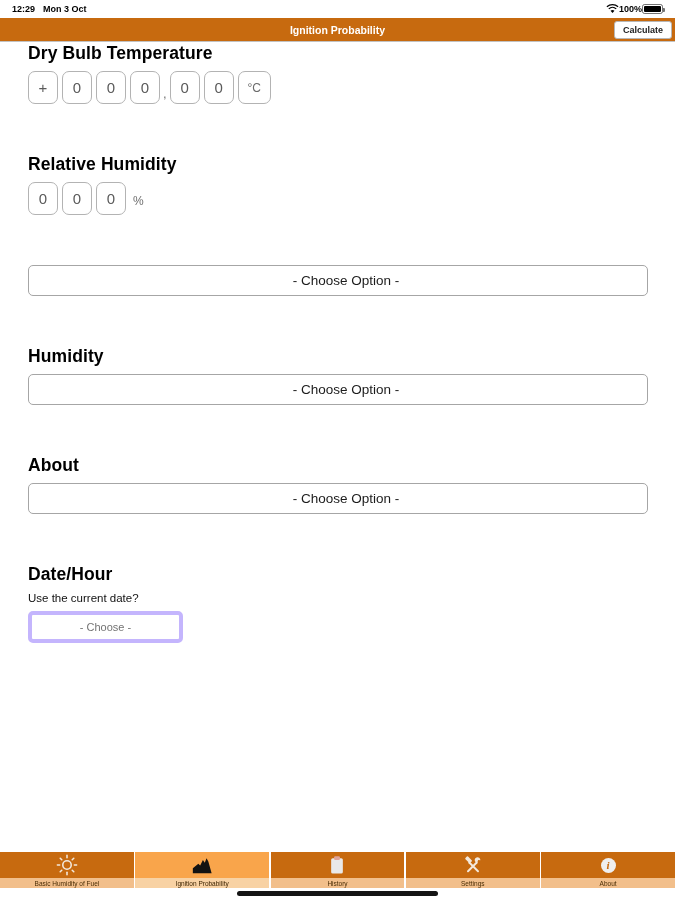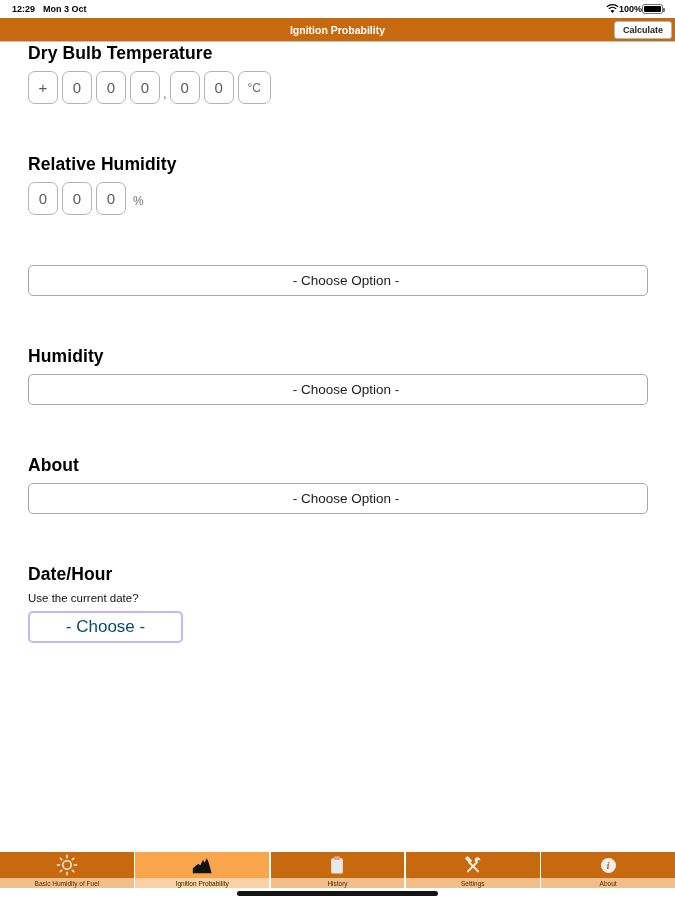--- a/index.html
+++ b/index.html
@@ -65,23 +65,23 @@
     width:100%; height:31px; background:#fff;
     border:1px solid #a6a6a6; border-radius:5px;
     display:flex; align-items:center; justify-content:center;
     font-size:13.5px; color:#1c1c1c; cursor:pointer;
     font-family:"Liberation Sans", sans-serif;
     padding-left:16px;
   }
   .date-question { font-size:11.5px; font-weight:normal; color:#111; margin:2px 0 7px 0; }
   .choose-small {
     width:155px; height:32px; background:#fff;
-    border:2px solid #c4b5fd; border-radius:5px;
-    display:flex; align-items:center; justify-content:center;
-    font-size:17px; color:#0c4a6e; cursor:pointer;
+    border:4px solid #c4b5fd; border-radius:5px;
+    display:flex; align-items:center; justify-content:center;
+    font-size:11px; color:#737373; cursor:pointer;
     font-family:"Liberation Sans", sans-serif;
   }
 
   
   .tab-bar {
     position:absolute; left:0; right:0; top:852px; height:36px;
     display:flex; background:#fff; gap:1.5px;
   }
   .tab { flex:1; display:flex; flex-direction:column; cursor:pointer; }
   .tab .icon-area {

